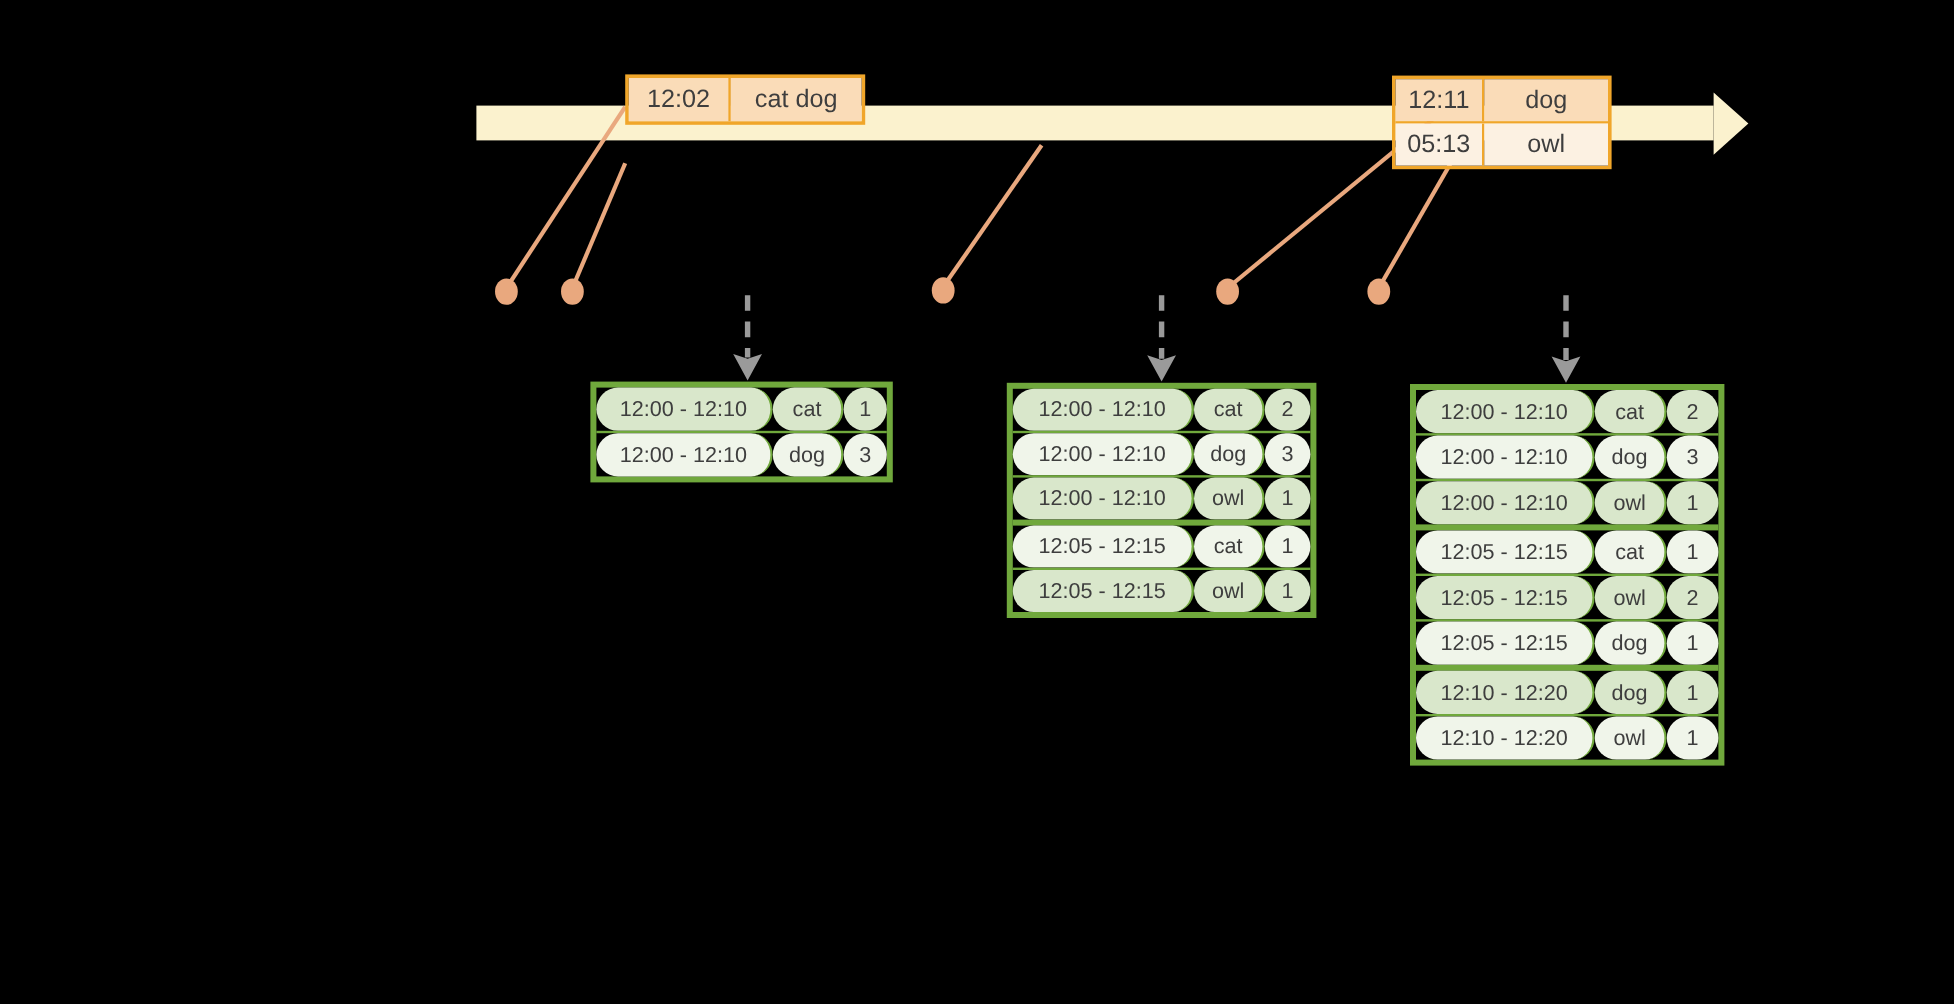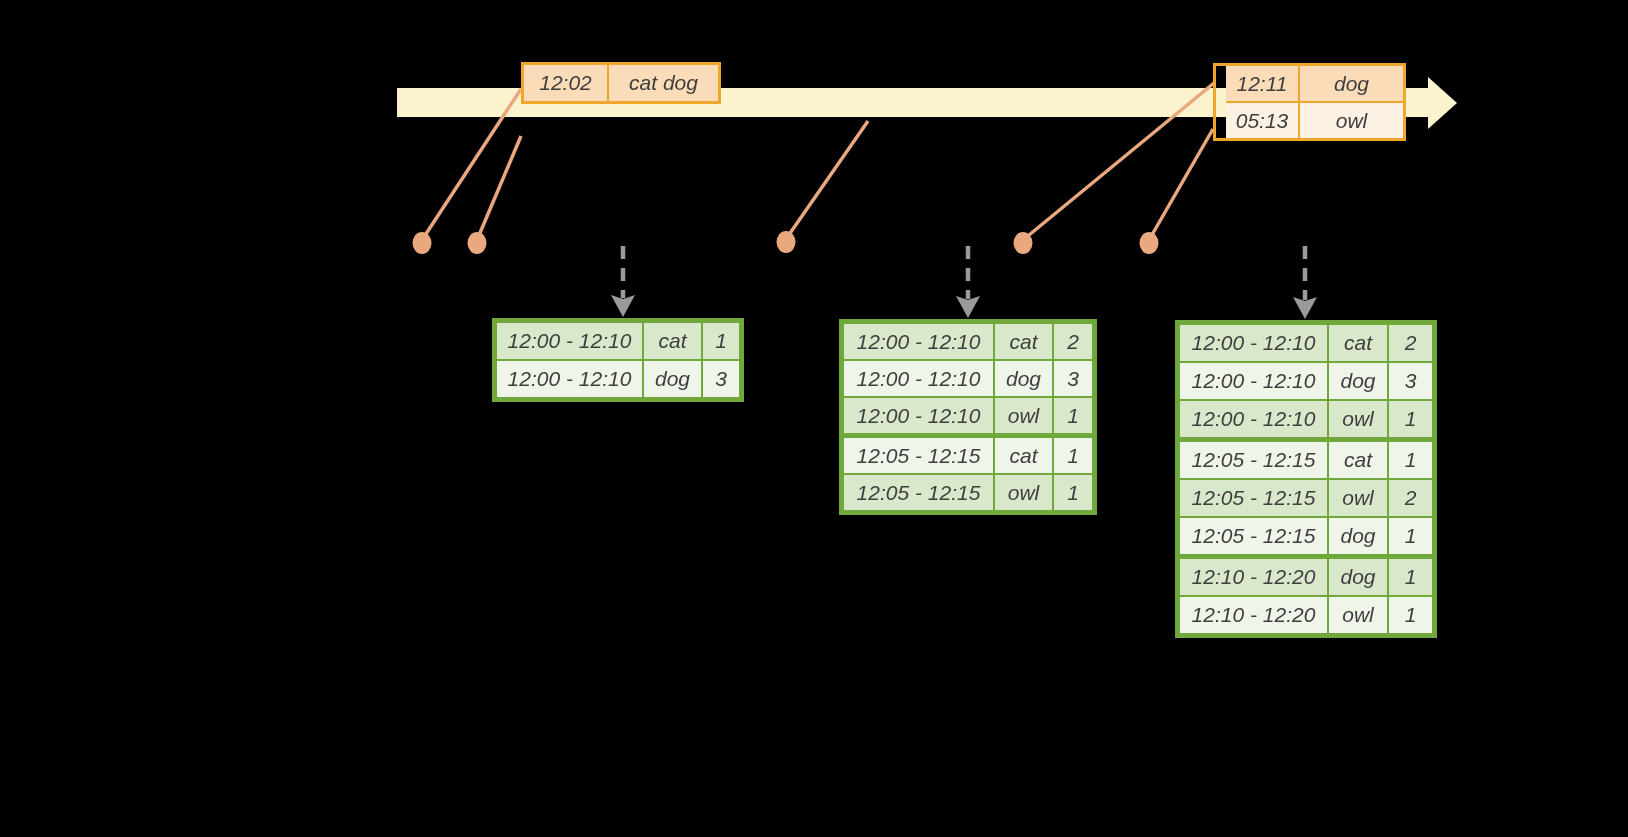--- a/index.html
+++ b/index.html
@@ -1,18 +1,18 @@
 <!DOCTYPE html>
 <html style="--background: #000000; --timeline-fill: #FBF2CE; --event-border: #F0A62A; --event-row-odd: #FADCB8; --event-row-even: #FCF1E2; --connector: #E9A87E; --trigger-arrow: #9A9A9A; --result-border: #70A83C; --result-row-odd: #D9E7CB; --result-row-even: #F0F5EA; --text: #3E3E3E;"><head>
 <meta charset="utf-8">
 <style>
   html,body{margin:0;padding:0;background:#000;}
   #stage{
     position:relative;width:1628px;height:837px;background:var(--background,#000);
-    font-family:"Liberation Sans",sans-serif;overflow:hidden;font-style:italic;
+    font-family:"Liberation Sans",sans-serif;overflow:hidden;
   }
   
   .timeline-bar{
     position:absolute;left:397px;top:88px;width:1031px;height:29px;
     background:var(--timeline-fill,#FBF2CE);z-index:1;
   }
   .timeline-arrowhead{
     position:absolute;left:1428px;top:77px;width:0;height:0;z-index:1;
     border-top:26px solid transparent;border-bottom:26px solid transparent;
     border-left:29px solid var(--timeline-fill,#FBF2CE);
@@ -43,21 +43,21 @@
     position:absolute;z-index:3;display:flex;flex-direction:column;
     border:5px solid var(--result-border,#70A83C);
   }
   .res-row{display:flex;}
   .res-row.sep{border-top:2px solid var(--result-border,#70A83C);}
   .res-row.sep-thick{border-top:5px solid var(--result-border,#70A83C);}
   .res-row.odd  .res-cell{background:var(--result-row-odd,#D9E7CB);}
   .res-row.even .res-cell{background:var(--result-row-even,#F0F5EA);}
   .res-cell{
     height:var(--rh,36px);display:flex;align-items:center;justify-content:center;
-    font-size:21px;color:var(--text,#3E3E3E);
+    font-size:18px;color:var(--text,#3E3E3E);border-radius:18px;
   }
   .res-cell.window{width:var(--c1,147px);border-right:2px solid var(--result-border,#70A83C);}
   .res-cell.word{width:var(--c2,57px);border-right:2px solid var(--result-border,#70A83C);}
   .res-cell.count{width:var(--c3,40px);}
 </style>
 </head>
 <body>
 
 <div id="stage">
 
@@ -84,21 +84,21 @@
     <line class="trigger" x1="1305" y1="246" x2="1305" y2="300"></line>
     <polygon class="trigger-head" points="1293,297 1305,301 1317,297 1305,319"></polygon>
   </svg>
 
   <div class="event-table" style="left:521px;top:62px;--tw:83px;--ww:109px;--rh:36px;">
       <div class="ev-row odd">
         <div class="ev-cell time">12:02</div>
         <div class="ev-cell words">cat dog</div>
       </div>
     </div>
-  <div class="event-table" style="left:1213px;top:63px;padding-left:10px;--tw:72px;--ww:103px;--rh:35px;">
+  <div class="event-table" style="left:1160px;top:63px;--tw:72px;--ww:103px;--rh:35px;">
       <div class="ev-row odd">
         <div class="ev-cell time">12:11</div>
         <div class="ev-cell words">dog</div>
       </div>
       <div class="ev-row even">
         <div class="ev-cell time">05:13</div>
         <div class="ev-cell words">owl</div>
       </div>
     </div>
 

